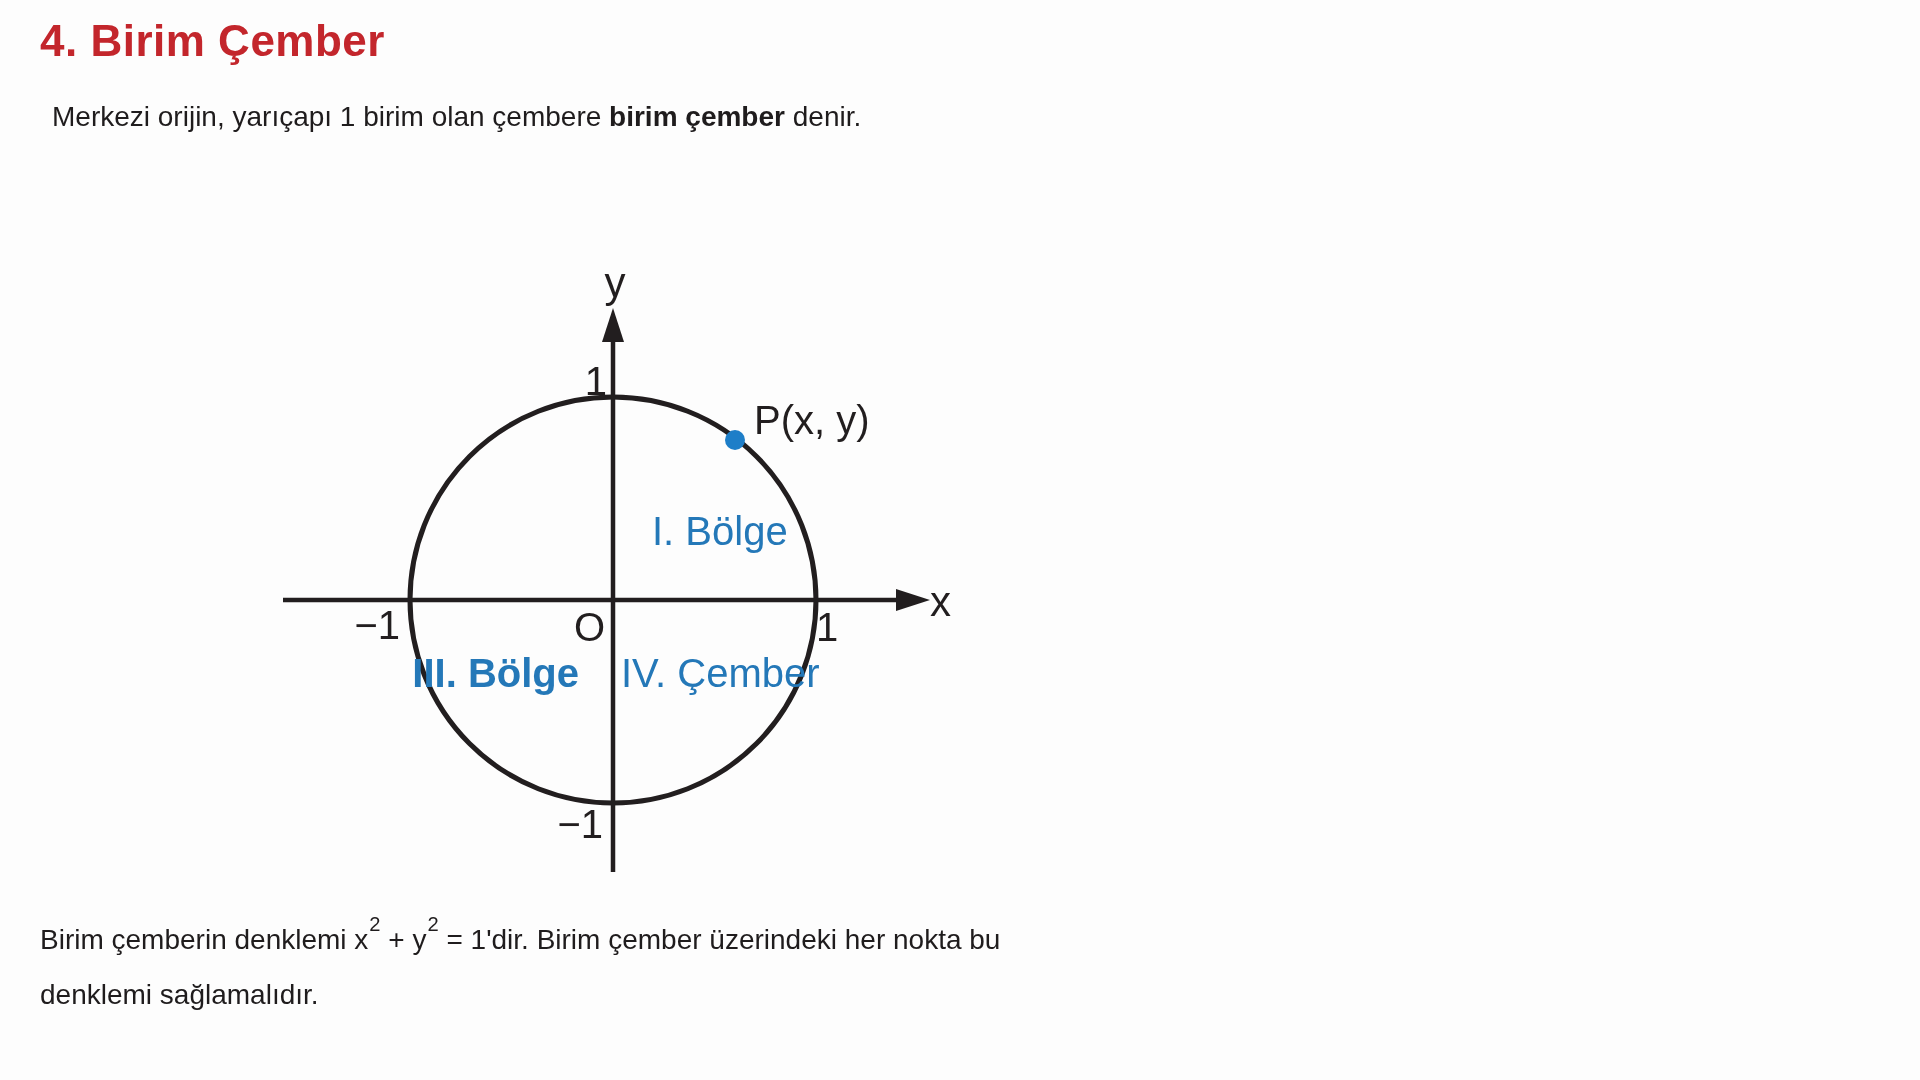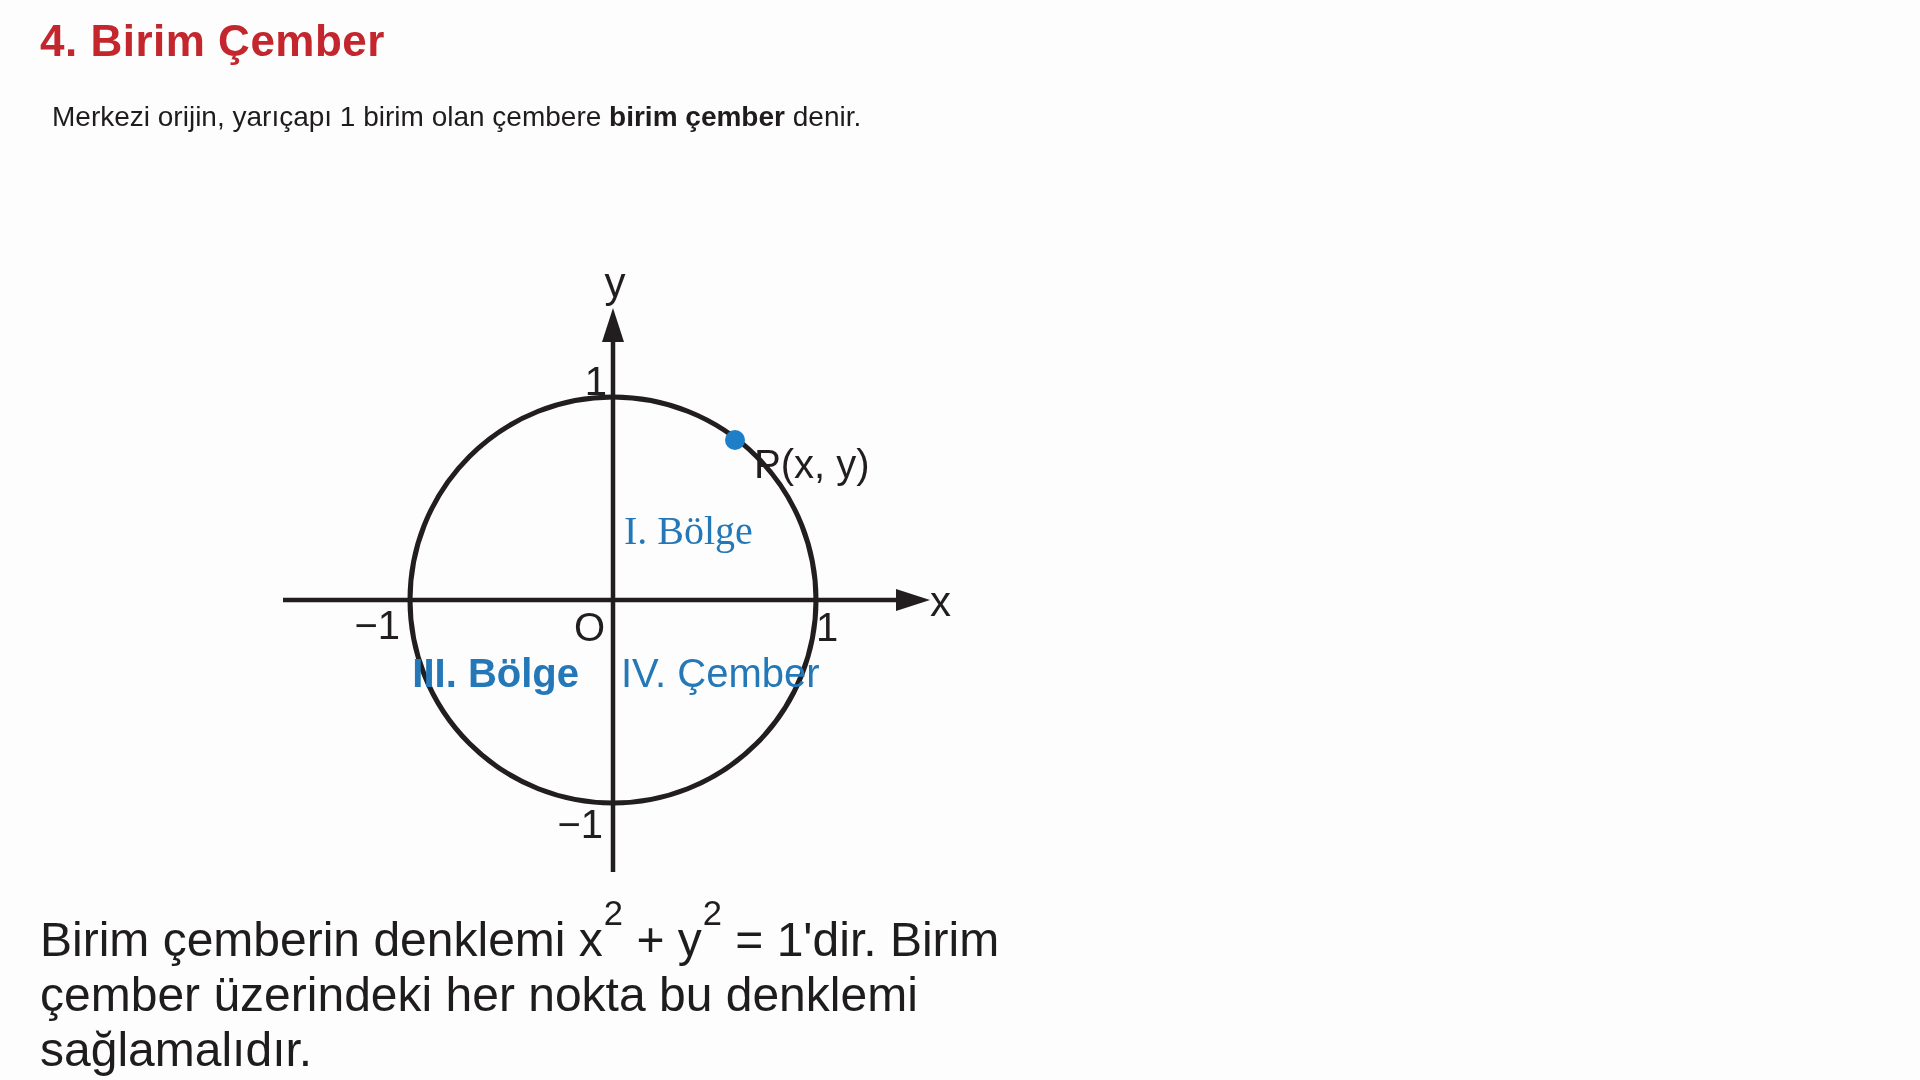--- a/index.html
+++ b/index.html
@@ -19,21 +19,21 @@
   }
 
   .intro {
     position: absolute; left: 52px; top: 90px; margin: 0;
     width: 1120px; font-size: 28px; line-height: 54px;
   }
   .intro strong { font-weight: bold; }
 
   .equation {
     position: absolute; left: 40px; top: 912px; margin: 0;
-    width: 1060px; font-size: 48px; line-height: 55px;
+    width: 1060px; font-size: 28px; line-height: 55px;
   }
   .equation sup {
     font-size: 0.72em; line-height: 0;
     position: relative; top: -0.40em; margin-left: 1px;
   }
 
   .diagram {
     position: absolute; left: 240px; top: 260px; margin: 0;
     width: 780px; height: 645px;
   }
@@ -49,23 +49,23 @@
     color: var(--diagram-quadrant_text, #2478b8);
   }
 
   .y-label   { left: 353px; top: 2px;  width: 44px; text-align: center; }
   .x-label   { left: 690px; top: 321px; }
   .tick-1-top       { left: 317px; top: 101px; width: 50px; }
   .tick-m1-left     { left: 70px;  top: 345px; width: 90px; }
   .origin-label     { left: 275px; top: 347px; width: 90px; }
   .tick-1-right     { left: 576px; top: 347px; }
   .tick-m1-bottom   { left: 271px; top: 544px; width: 92px; }
-  .point-label      { left: 514px; top: 140px; margin-top: 44px; }
+  .point-label      { left: 514px; top: 140px; }
   .q2 { left: 142px; top: 251px; width: 220px; }
-  .q1 { left: 384px; top: 251px; font-family: Liberation Serif, serif; }
+  .q1 { left: 412px; top: 251px; }
   .q3 { left: 119px; top: 393px; width: 220px; font-weight: bold; }
   .q4 { left: 381px; top: 393px; }
 </style>
 </head>
 <body>
 
 <div class="page">
 
   <h1 class="heading">4. Birim Çember</h1>
 

